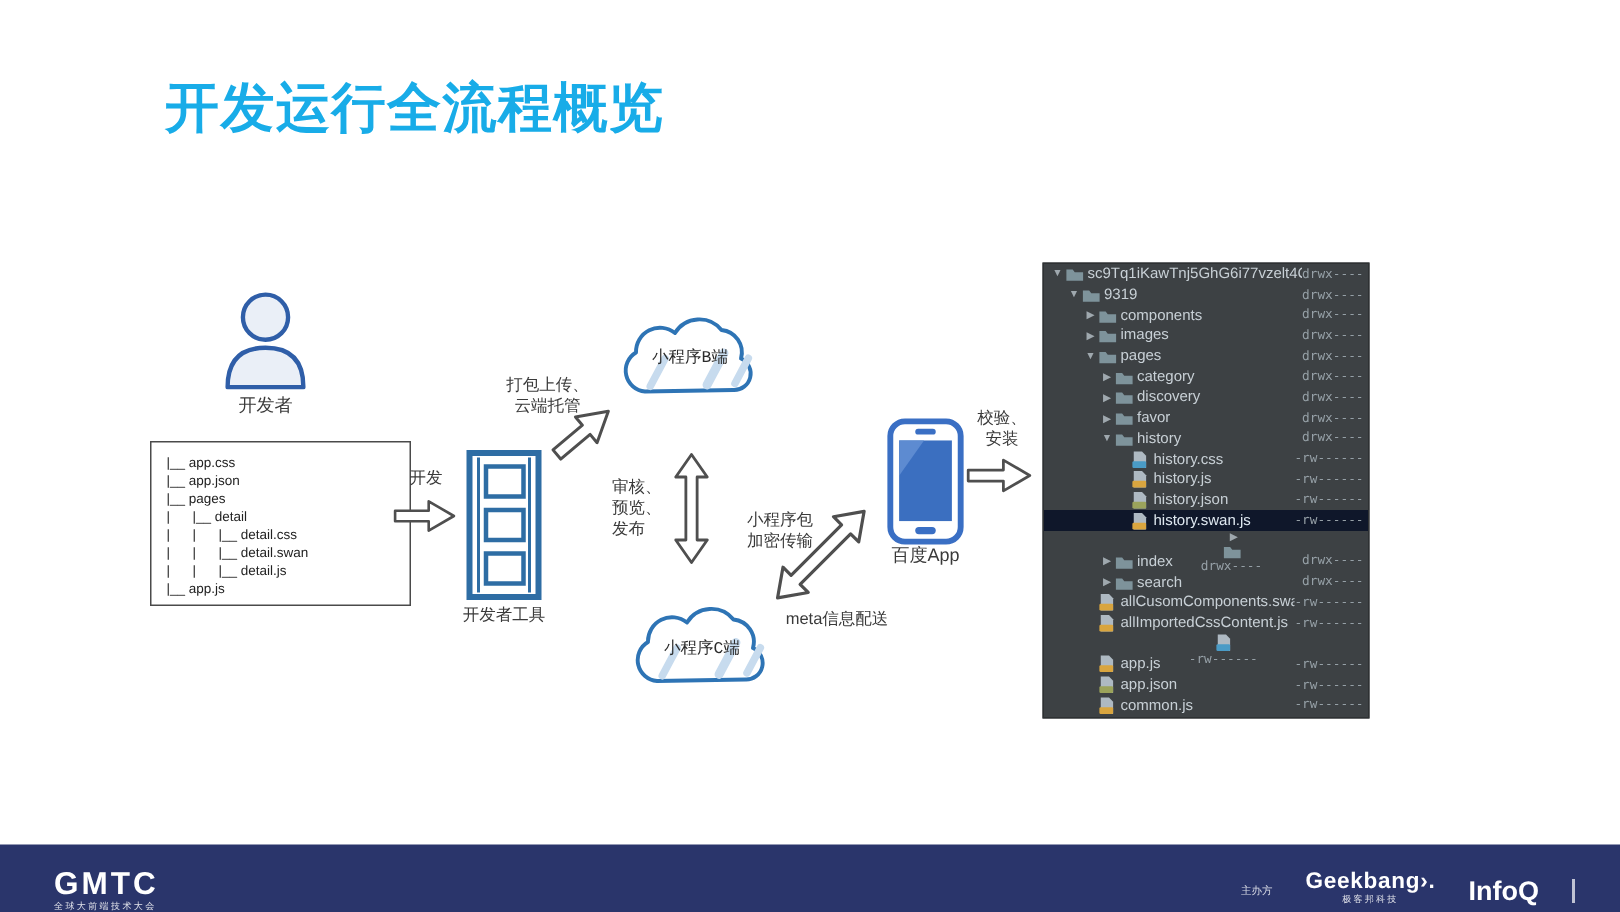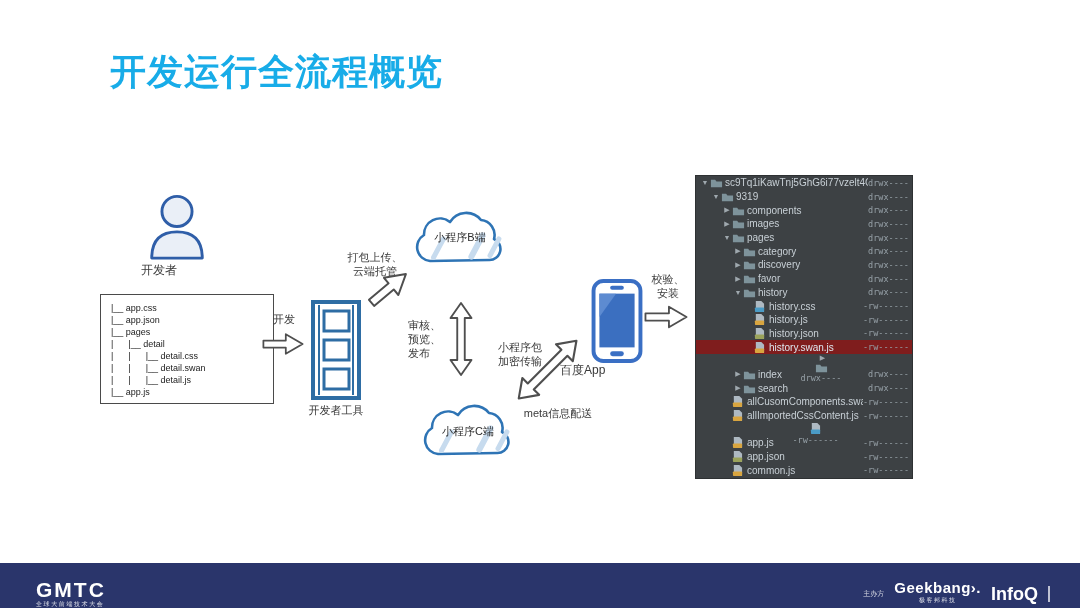--- a/index.html
+++ b/index.html
@@ -6,48 +6,48 @@
   body{width:1080px;height:608px;position:relative;background:#ffffff;
        font-family:"Liberation Sans","DejaVu Sans",sans-serif;overflow:hidden;}
 
   .abs{position:absolute;}
 
   
   .slide-title{left:110px;top:48px;font-size:36px;font-weight:bold;color:#18ACE8;letter-spacing:1px;}
 
   
   .dlabel{font-size:11px;color:#3a3a3a;text-align:center;line-height:14px;}
-  .dlabel-big{font-size:12px;color:#3a3a3a;text-align:left;}
+  .dlabel-big{font-size:12px;color:#3a3a3a;text-align:center;}
 
   
   .tree-box{left:100px;top:294px;width:174px;height:110px;border:1px solid #4a4a4a;background:#fff;
             padding:7px 0 0 10px;box-sizing:border-box;}
   .tree-box div{font-size:9px;line-height:12px;color:#222;white-space:pre;font-family:"Liberation Sans",sans-serif;}
 
   
-  .cloud-wrap{text-align:center;}
+  .cloud-wrap{text-align:center;font-family:Liberation Mono, monospace;}
   .cloud-label{position:absolute;width:100%;text-align:center;font-size:11px;color:#2b2b2b;}
 
   
   .file-panel{left:695px;top:175px;width:218px;height:304px;background:#3D4144;border:1px solid #2e3133;
               box-sizing:border-box;overflow:hidden;font-family:"Liberation Sans",sans-serif;}
   .fp-row{display:flex;align-items:center;height:13.7px;white-space:nowrap;}
-  .fp-row.selected{background:#7f1d1d;}
+  .fp-row.selected{background:#0f172a;}
   .twisty{width:10px;flex:none;font-size:7px;color:#9FA8AE;text-align:center;}
   .ficon{width:15px;flex:none;display:inline-flex;align-items:center;}
   .fname{font-size:10px;color:#C8D0D6;flex:1;overflow:hidden;}
   .fp-row.selected .fname{color:#DFE8F0;}
   .fperm{font-family:"DejaVu Sans Mono",monospace;font-size:8.5px;color:#96A0A7;flex:none;padding-right:3px;}
 
   
   .footer{left:0;top:563px;width:1080px;height:62px;background:#2A356B;display:flex;align-items:center;}
   .gmtc-block{margin-left:36px;color:#fff;}
   .gmtc-logo{font-size:21px;font-weight:bold;letter-spacing:2px;line-height:20px;}
   .gmtc-sub{font-size:6px;letter-spacing:1.6px;opacity:.85;}
-  .footer-right{margin-left:auto;margin-right:30px;display:flex;align-items:center;gap:10px;color:#fff;}
+  .footer-right{margin-left:auto;margin-right:30px;display:flex;align-items:center;gap:22px;color:#fff;}
   .host-label{font-size:7px;opacity:.8;}
   .geekbang-block{text-align:center;line-height:13px;}
   .geekbang-logo{font-size:15px;font-weight:bold;letter-spacing:.5px;}
   .geekbang-sub{font-size:6px;letter-spacing:1.5px;opacity:.85;}
   .infoq-logo{font-size:18px;font-weight:bold;}
   .infoq-mark{width:2px;height:16px;background:#fff;opacity:.7;}
 </style>
 </head>
 <body>
 
@@ -84,21 +84,21 @@
     <rect x="3" y="3" width="46" height="96" fill="#fff" stroke="#2E6DA4" stroke-width="4"></rect>
     <line x1="9" y1="6" x2="9" y2="96" stroke="#2E6DA4" stroke-width="2"></line>
     <line x1="43" y1="6" x2="43" y2="96" stroke="#2E6DA4" stroke-width="2"></line>
     <rect x="14" y="12" width="25" height="20" fill="#fff" stroke="#2E6DA4" stroke-width="3"></rect>
     <rect x="14" y="41" width="25" height="20" fill="#fff" stroke="#2E6DA4" stroke-width="3"></rect>
     <rect x="14" y="70" width="25" height="20" fill="#fff" stroke="#2E6DA4" stroke-width="3"></rect>
   </svg>
 </div>
 <div class="abs dlabel" style="left:300px;top:403px;width:72px;">开发者工具</div>
 
-<div class="abs dlabel" style="left:342px;top:250px;width:66px;">
+<div class="abs dlabel" style="left:332px;top:250px;width:66px;">
   <div>打包上传、</div>
   <div>云端托管</div>
 </div>
 <div class="abs" style="left:366px;top:272px;transform:rotate(-40deg);">
   <svg width="48" height="32" viewBox="0 0 60 40">
     <polygon points="2,15 34,15 34,6 58,20 34,34 34,25 2,25" fill="#fff" stroke="#4f4f4f" stroke-width="2.5" stroke-linejoin="round"></polygon>
   </svg>
 </div>
 
 <div class="abs cloud-wrap" style="left:406px;top:204px;width:108px;height:66px;">
@@ -145,21 +145,21 @@
 
 <div class="abs" style="left:590px;top:278px;">
   <svg width="54" height="86" viewBox="0 0 54 88">
     <rect x="3" y="3" width="48" height="82" rx="10" fill="#fff" stroke="#3A6FC4" stroke-width="4"></rect>
     <rect x="9" y="16" width="36" height="55" fill="#3B6FC0"></rect>
     <rect x="20" y="8" width="14" height="4" rx="2" fill="#3A6FC4"></rect>
     <rect x="20" y="75" width="14" height="5" rx="2.5" fill="#3A6FC4"></rect>
     <polygon points="9,16 26,16 9,40" fill="#5D8BD1"></polygon>
   </svg>
 </div>
-<div class="abs dlabel-big" style="left:560px;top:362px;width:62px;">百度App</div>
+<div class="abs dlabel-big" style="left:586px;top:362px;width:62px;">百度App</div>
 
 <div class="abs dlabel" style="left:644px;top:272px;width:48px;">
   <div>校验、</div>
   <div>安装</div>
 </div>
 <div class="abs" style="left:644px;top:302px;">
   <svg width="44" height="30" viewBox="0 0 60 40">
     <polygon points="2,15 34,15 34,6 58,20 34,34 34,25 2,25" fill="#fff" stroke="#4f4f4f" stroke-width="2.5" stroke-linejoin="round"></polygon>
   </svg>
 </div>

